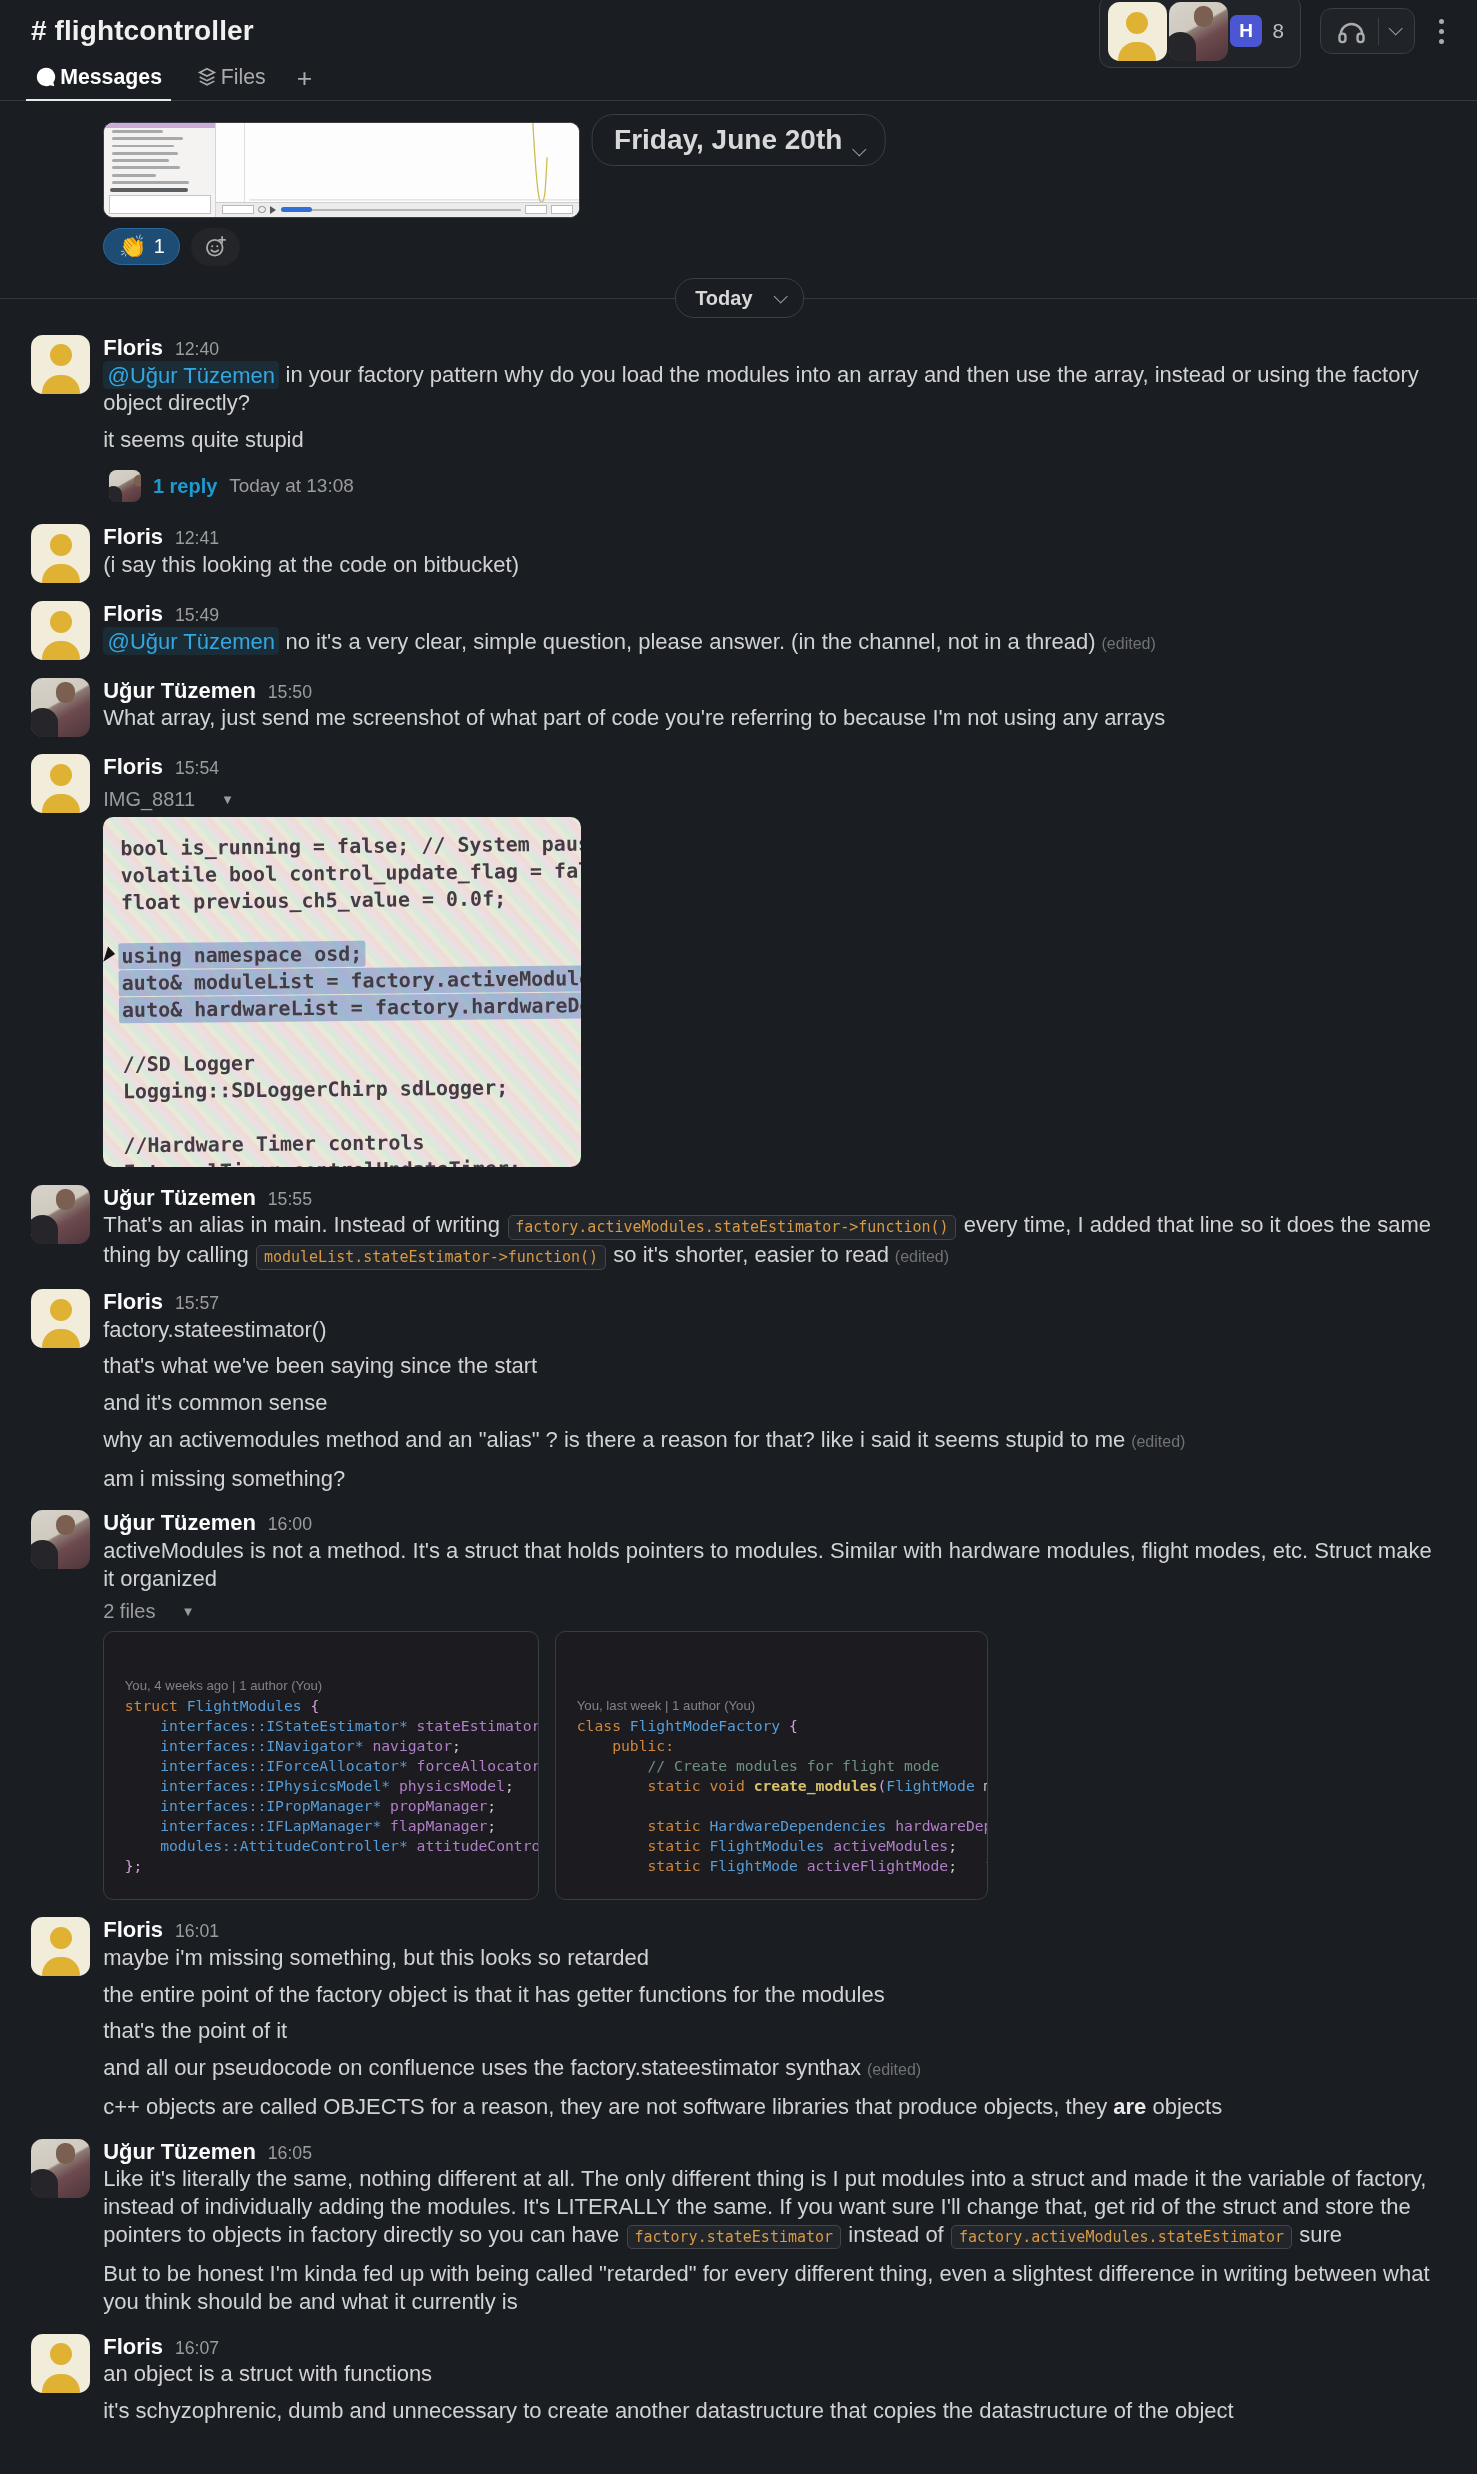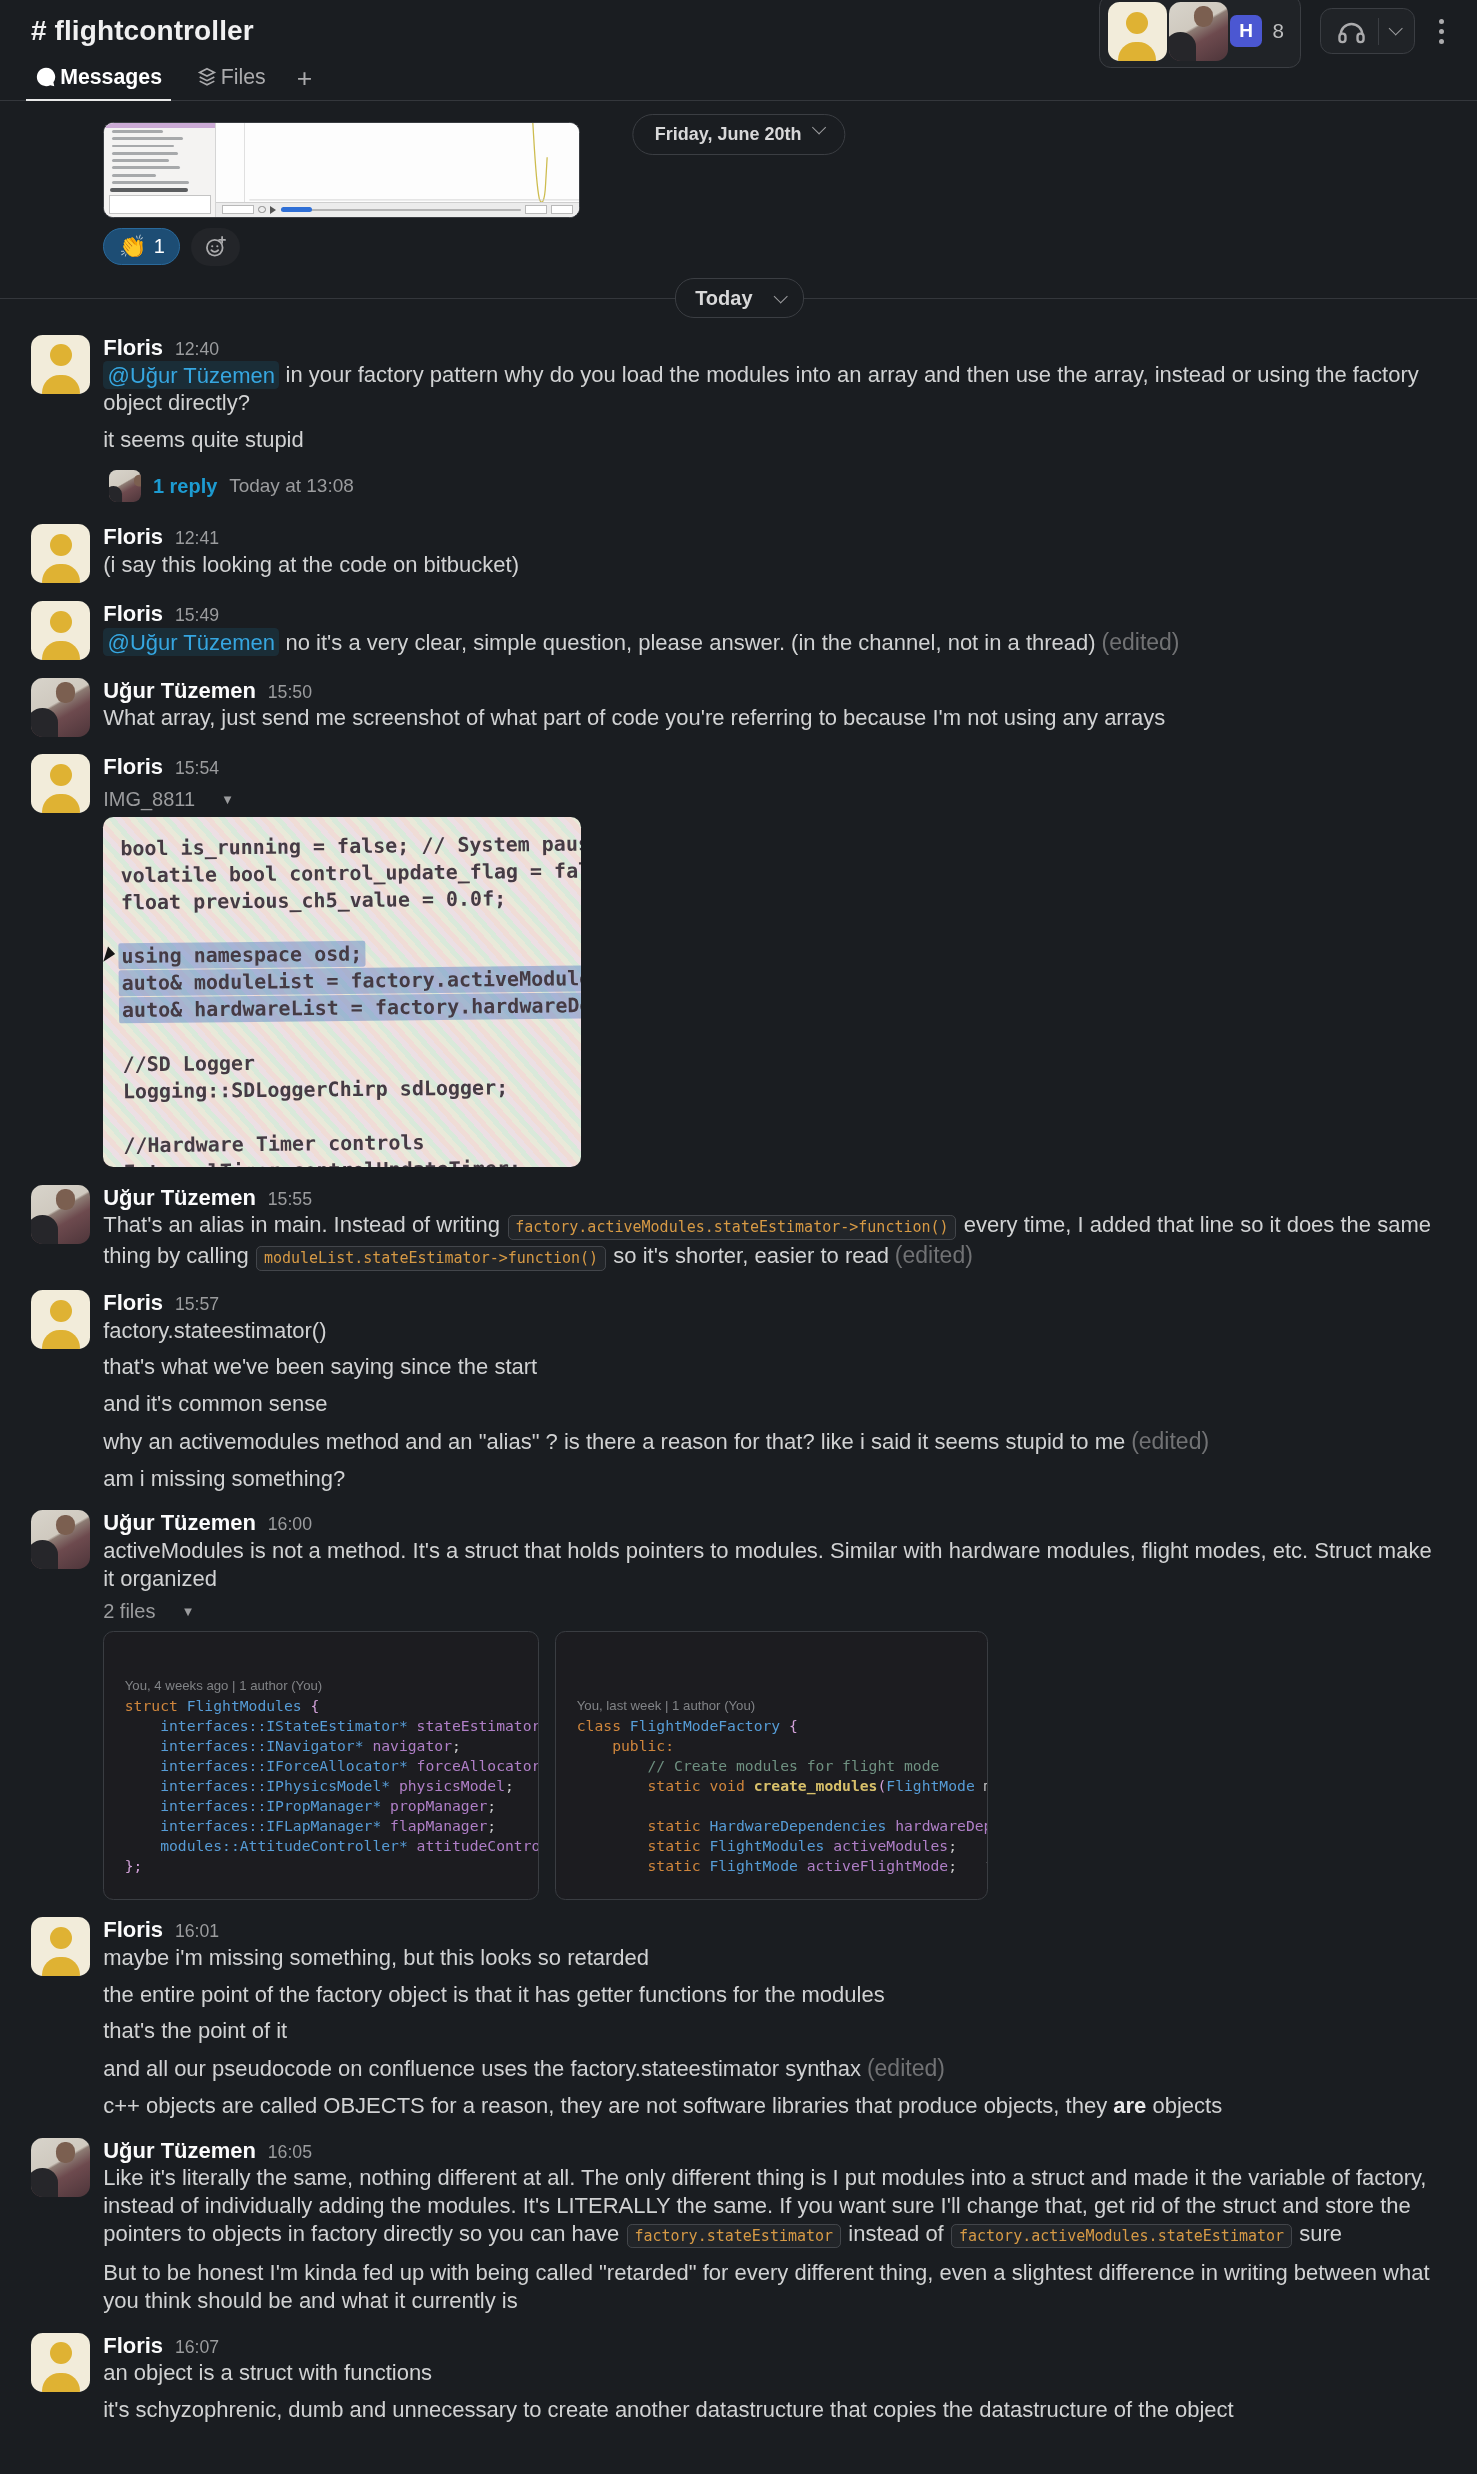--- a/index.html
+++ b/index.html
@@ -36,22 +36,22 @@
     border-bottom:0.7px solid var(--border)}
   .tab{display:flex;align-items:center;gap:3px;padding:10.3px 13.2px;font-size:21.3px;
     color:#ababad;position:relative;border-radius:5.9px 5.9px 0 0}
   .tab.active{color:#fff;font-weight:bold}
   .tab.active::after{content:"";position:absolute;left:4.4px;right:4.4px;bottom:-0.7px;height:2.2px;background:#e8e8e8}
   .tab-plus{font-size:26.5px;color:#ababad;padding:5.9px 10.3px}
 
   
   .messages{position:relative;padding:10.3px 29px 0 31px}
   .date-pill{position:absolute;left:50%;transform:translateX(-50%);top:13.2px;z-index:6;
-    display:flex;align-items:flex-start;gap:10.3px;background:var(--bg);border:0.7px solid #3b3e43;
-    border-radius:22px;padding:8.8px 22px;font-size:18px;font-weight:bold;color:#d8d8d9}
+    display:flex;align-items:flex-end;gap:10.3px;background:var(--bg);border:0.7px solid #3b3e43;
+    border-radius:22px;padding:8.8px 22px;font-size:28px;font-weight:bold;color:#d8d8d9}
   .chev{display:inline-block;width:10.3px;height:10.3px;border-right:1.5px solid #9b9c9e;
     border-bottom:1.5px solid #9b9c9e;transform:rotate(45deg) translateY(-2.2px)}
 
   .divider{position:relative;height:38px;margin:13.2px 0 4.4px 0;display:flex;align-items:center;justify-content:center}
   .divider .line{position:absolute;left:-31px;right:-29px;top:50%;height:0.7px;background:var(--border)}
   .divider .pill{position:relative;z-index:2;display:flex;align-items:center;gap:21px;background:var(--bg);
     border:0.7px solid #3b3e43;border-radius:19px;padding:7.4px 19px;font-size:20px;font-weight:bold;color:#d8d8d9}
 
   .msg{display:flex;margin-top:17.7px}
   .msg .avcol{width:59px;flex:none;margin-right:13.2px}
@@ -74,21 +74,21 @@
   .mbody{flex:1;min-width:0}
   .mhead{display:flex;align-items:baseline;gap:11.8px;height:26.5px}
   .uname{font-size:22px;font-weight:bold;color:#fbfbfc}
   .mtime{font-size:17.7px;color:var(--muted)}
   .mtext{font-size:22px;line-height:28px;color:var(--text);margin-top:8.8px;max-width:1368px}
   .mtext:first-child{margin-top:0}
   .mention{color:var(--blue);background:rgba(29,155,209,.13);border-radius:4.4px;padding:1.5px 4.4px}
   .codechip{font-family:"DejaVu Sans Mono","Liberation Mono",monospace;font-size:15px;
     color:var(--codeorange);background:var(--chipbg);border:0.7px solid var(--chipbr);
     border-radius:5.1px;padding:2.2px 6.6px;margin:0 1.5px}
-  .edited{color:var(--dim);font-size:23px;margin-left:5.9px}
+  .edited{color:var(--dim);font-size:16px;margin-left:5.9px}
   b.run{font-weight:bold;color:#e8e8e9}
 
   .threadbar{display:flex;align-items:center;gap:11.8px;margin-top:11.8px;padding:4.4px 5.9px;width:559px;border-radius:7.4px}
   .replies{color:var(--threadblue);font-size:20px;font-weight:bold}
   .rtime{color:var(--muted);font-size:19px}
 
   .filelabel{display:flex;align-items:center;gap:26px;color:var(--muted);font-size:20px;margin-top:7.4px}
   .filelabel .tri{font-size:13.2px;color:var(--muted)}
 
   

